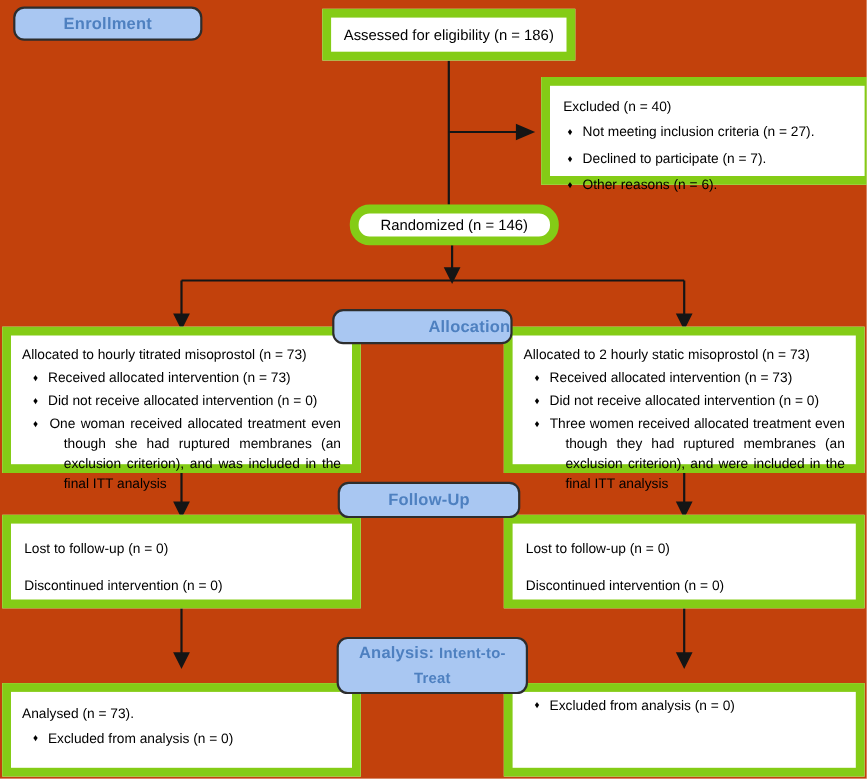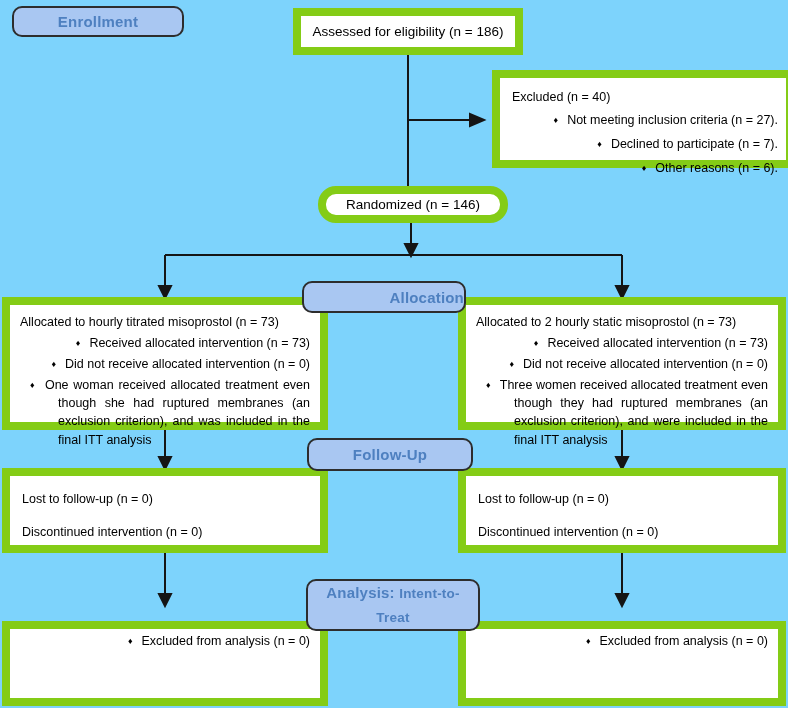--- a/index.html
+++ b/index.html
@@ -1,33 +1,33 @@
 <!DOCTYPE html>
 <html><head>
 <meta charset="utf-8">
 <style>
   html,body{margin:0;padding:0;background:#ffffff;}
   .stage{
-    position:relative;width:788px;height:708px;background:#7dd3fc;
+    position:relative;width:788px;height:708px;background:#c2410c;
     font-family:"Liberation Sans",sans-serif;color:#000;overflow:hidden;
   }
   .stage svg.connectors{position:absolute;left:0;top:0;z-index:0;pointer-events:none;}
   .box{
     position:absolute;background:#ffffff;border:8px solid #84cc16;
     box-sizing:border-box;z-index:1;font-size:12.5px;
   }
   .center-box{display:flex;align-items:center;justify-content:center;text-align:center;font-size:13.5px;}
   .bluelabel{
     position:absolute;background:#a9c7f2;border:2px solid #2d2d2d;border-radius:10px;
     color:#4e80c0;font-weight:bold;font-size:15px;letter-spacing:.2px;
     display:flex;align-items:center;justify-content:center;text-align:center;
     box-sizing:border-box;z-index:2;
   }
   .title{margin:9px 10px 2px 10px;line-height:1.35;}
-  .bi{margin:3px 10px 0 10px;padding-left:38px;text-indent:-28px;line-height:1.45;text-align:right;}
+  .bi{margin:3px 10px 0 10px;padding-left:38px;text-indent:-28px;line-height:1.45;}
   .bi .blt{font-size:9px;margin-right:9px;vertical-align:1px;}
   .bi.justify{text-align:justify;}
   .exc .title{margin:11px 10px 3px 12px;}
   .exc .bi{margin:4px 8px 0 16px;padding-left:24px;text-indent:-24px;line-height:1.62;}
   .fu-line{margin:0 12px;line-height:1.3;}
   .fu-line.first{margin-top:15px;}
   .fu-line.second{margin-top:17px;}
   .an .title{margin:12px 10px 4px 10px;}
   .analysis-inner{line-height:1.55;padding:2px 6px;}
   .analysis-inner .p1{font-size:15px;}
@@ -138,20 +138,21 @@
     <div class="fu-line first">Lost to follow-up (n = 0)</div>
     <div class="fu-line second">Discontinued intervention (n = 0)</div>
   </div>
 
   <div class="box" style="left:458px;top:468px;width:328px;height:85px;">
     <div class="fu-line first">Lost to follow-up (n = 0)</div>
     <div class="fu-line second">Discontinued intervention (n = 0)</div>
   </div>
 
   <div class="box an" style="left:2px;top:621px;width:326px;height:85px;">
+    <div class="title">Analysed (n = 73).</div>
     <div class="bi">
       <span class="blt">♦</span><span>Excluded from analysis (n = 0)</span>
     </div>
   </div>
 
   <div class="box an" style="left:458px;top:621px;width:328px;height:85px;">
     <div class="bi">
       <span class="blt">♦</span><span>Excluded from analysis (n = 0)</span>
     </div>
   </div>

